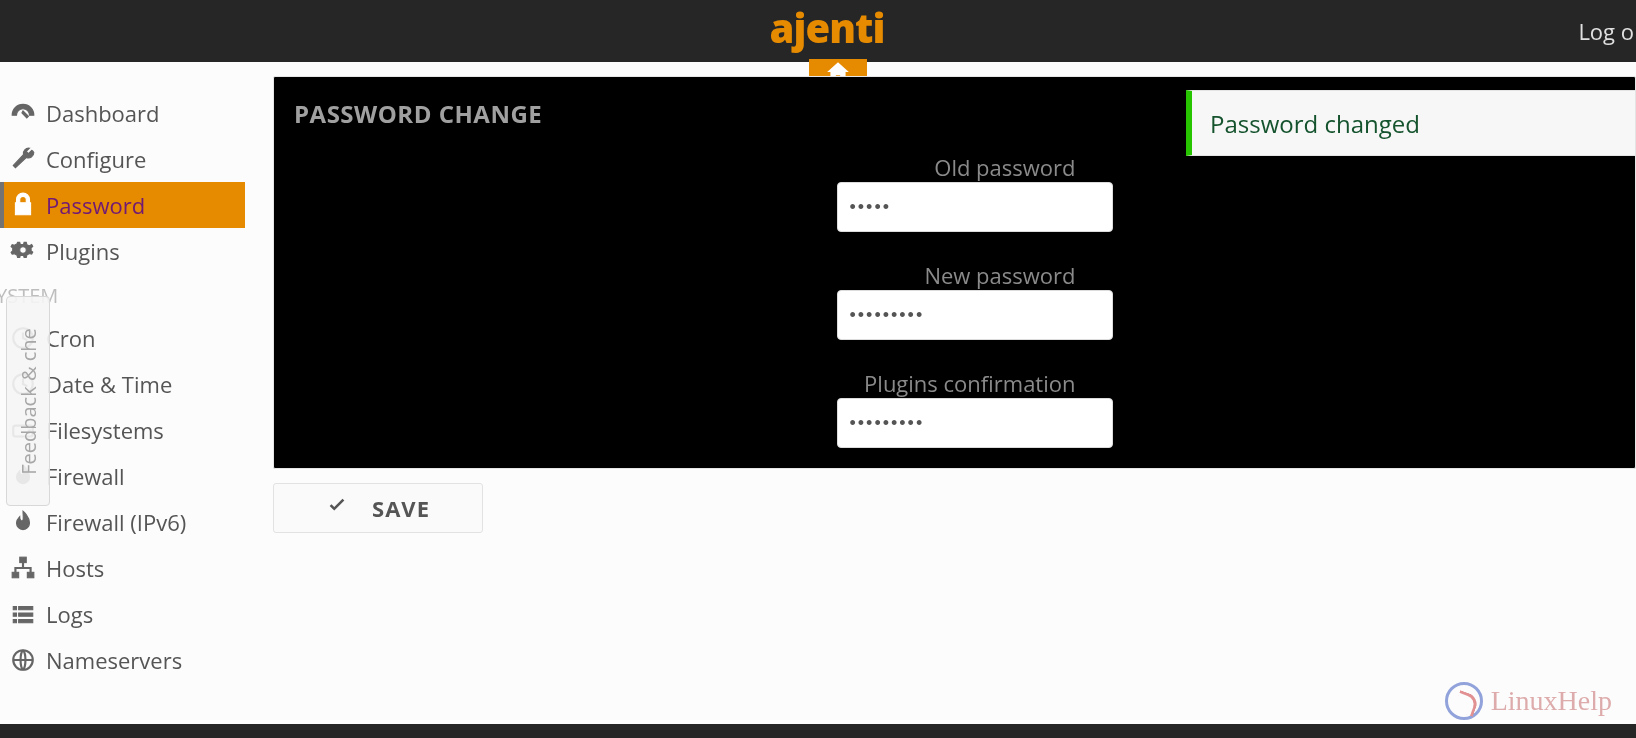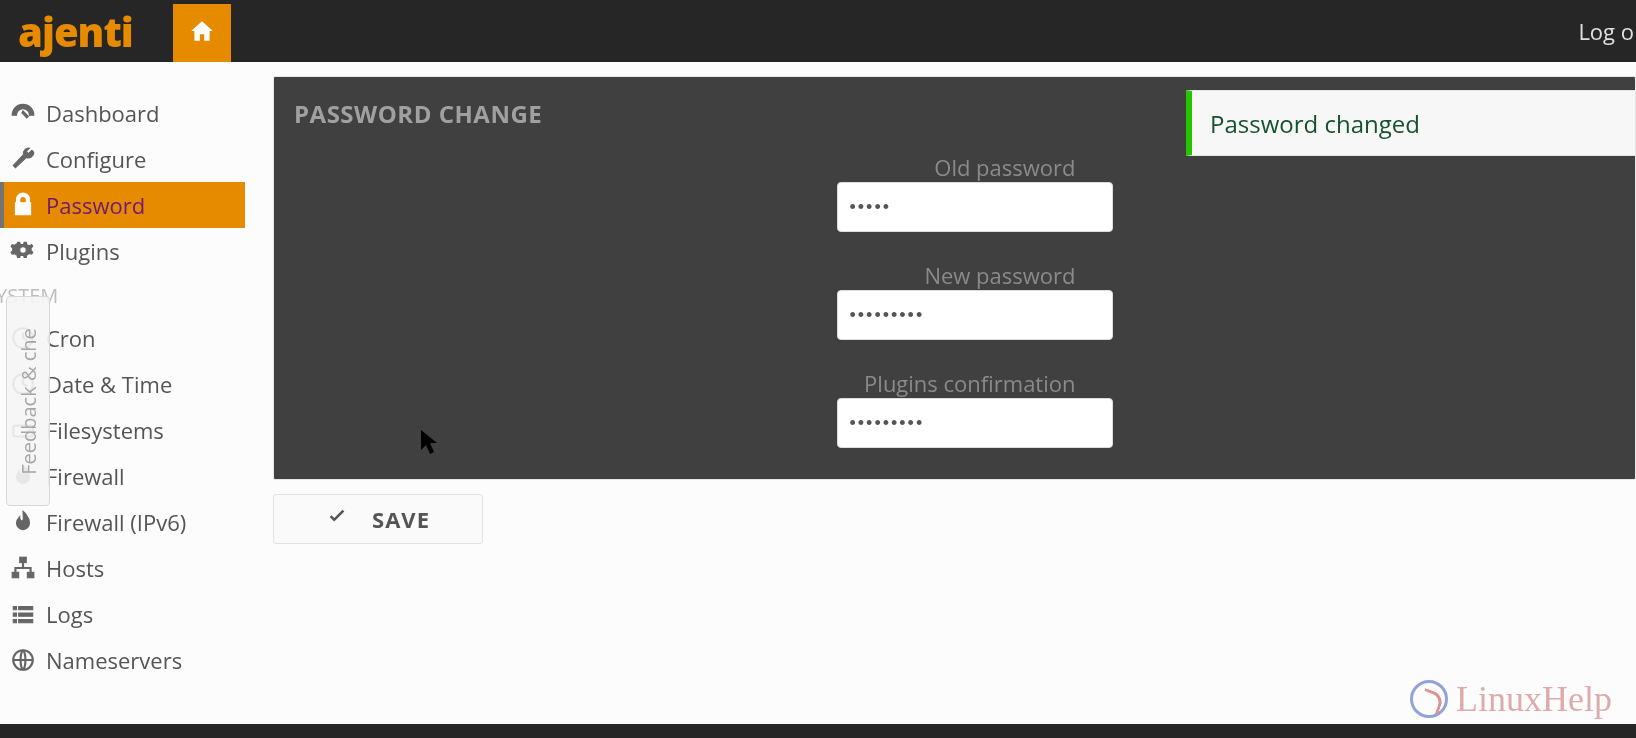--- a/index.html
+++ b/index.html
@@ -4,20 +4,21 @@
 <style>
   * { box-sizing: border-box; margin: 0; padding: 0; }
   html, body { width: 1636px; height: 738px; overflow: hidden; font-family: "Open Sans", "Helvetica Neue", Arial, sans-serif; background: #fcfcfc; }
   
   .header {
     height: 62px;
     background: #262626;
     display: flex;
     align-items: center;
     position: relative;
+    flex-direction: column;
   }
   .brand {
     font-size: 40px;
     font-weight: 800;
     color: #e68a00;
     padding-left: 18px;
     letter-spacing: -1px;
   }
   .home-tab {
     width: 58px;
@@ -103,26 +104,26 @@
     white-space: nowrap;
   }
 
   
   .main {
     flex: 1;
     padding: 14px 0 0 28px;
     position: relative;
   }
   .panel {
-    background: #404040;
+    background: #000000;
     border: 1px solid #e6e6e6;
     border-radius: 2px;
     width: 100%;
     min-height: 300px;
-    padding-bottom: 11px;
+    padding-bottom: 0;
   }
   .panel-title {
     color: #a0a0a0;
     font-size: 24px;
     font-weight: 700;
     letter-spacing: 0.5px;
     padding: 20px 0 22px 20px;
   }
   .form-row {
     display: flex;
@@ -224,21 +225,21 @@
     width: 18px; height:18px;
     border: 3px solid #cc3a3a;
     border-left:none;
     border-bottom:none;
     border-radius:0 12px 0 0;
     right:3px; top:8px;
     transform:rotate(20deg);
   }
   .watermark-text {
     color:#c56a6a;
-    font-size:36px;
+    font-size:28px;
     font-family: "Segoe Script", cursive;
   }
 </style>
 </head>
 <body>
 
 <div class="header">
   <div class="brand">ajenti</div>
   <div class="home-tab">
     <span class="ico">

